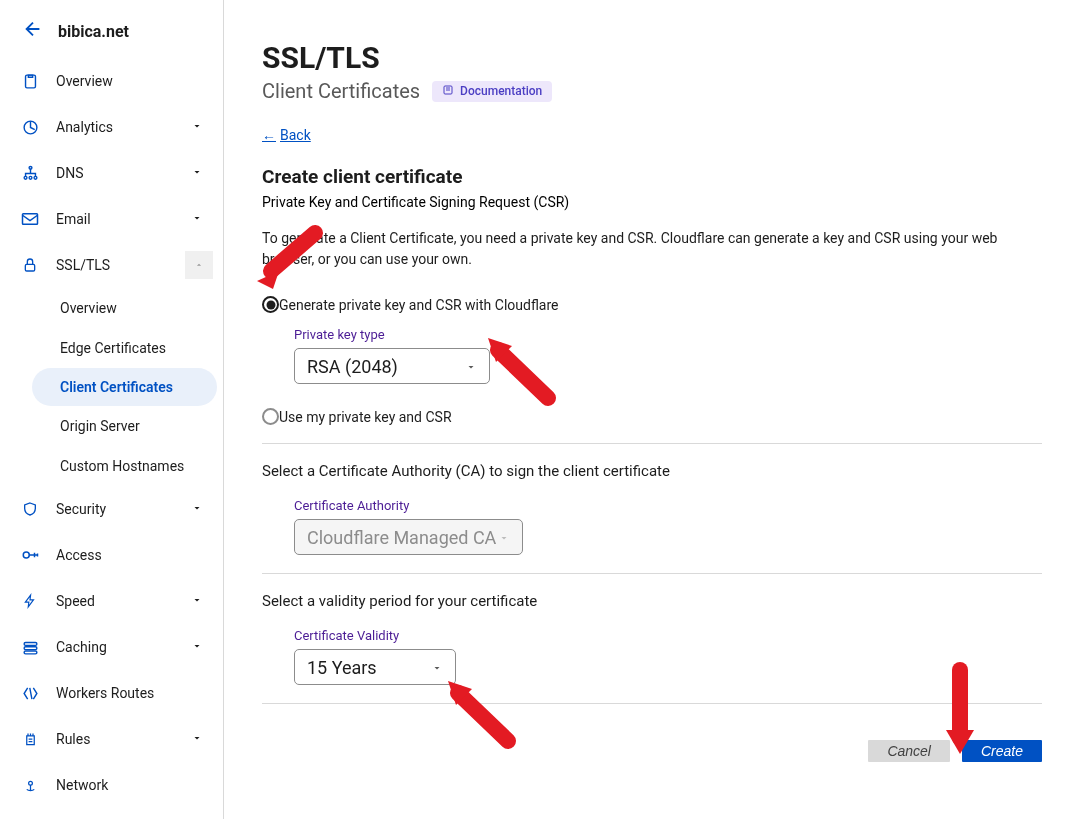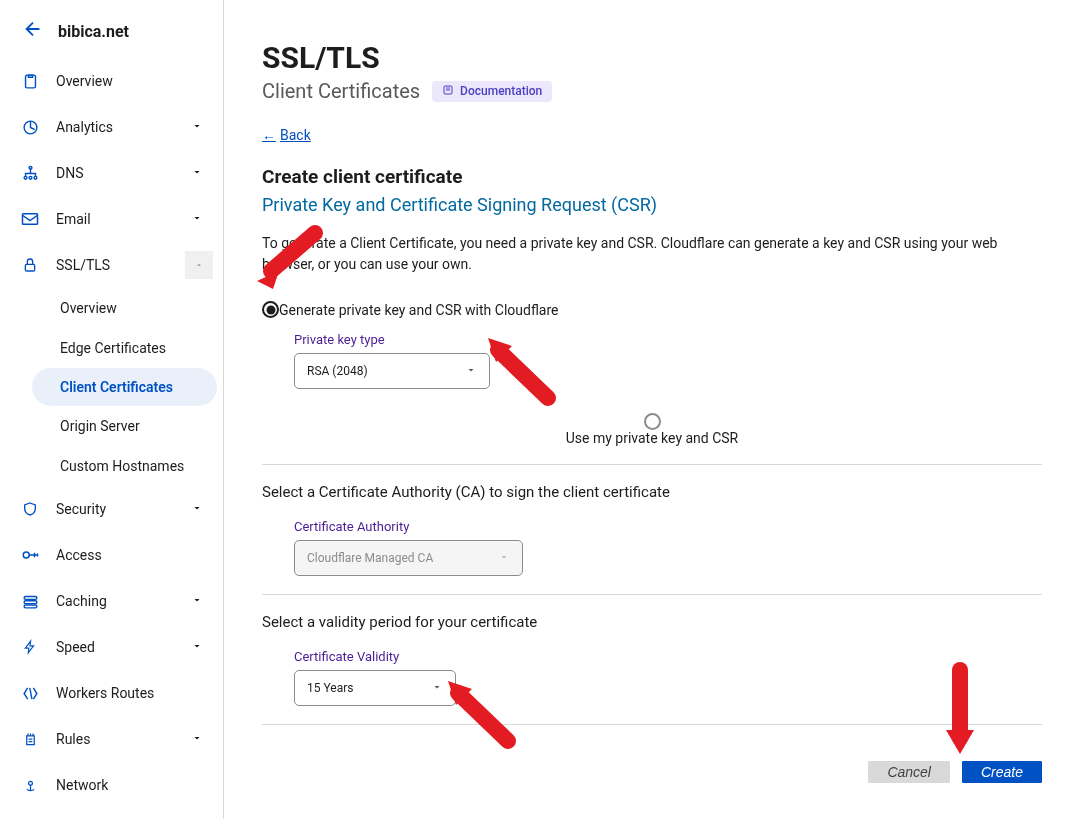--- a/index.html
+++ b/index.html
@@ -125,22 +125,22 @@
       gap: 4px;
       margin-bottom: 22px;
       cursor: pointer;
     }
     .section-title {
       font-size: 19px;
       font-weight: 700;
       margin-bottom: 6px;
     }
     .section-subtitle {
-      font-size: 18px;
-      color: #0369a1;
+      font-size: 14px;
+      color: #000000;
       margin-bottom: 18px;
     }
     .section-desc {
       font-size: 14px;
       color: #1d1d1d;
       line-height: 1.5;
       margin-bottom: 26px;
     }
     .radio-row {
       display: flex;
@@ -178,21 +178,21 @@
     }
     .select {
       display: flex;
       align-items: center;
       justify-content: space-between;
       border: 1px solid #8c8c8c;
       border-radius: 5px;
       padding: 0 12px;
       height: 36px;
       width: 196px;
-      font-size: 12px;
+      font-size: 18px;
       cursor: pointer;
     }
     .select.wide { width: 229px; }
     .select.disabled {
       background: #f5f5f5;
       color: #8c8c8c;
       cursor: default;
     }
     .hr {
       border: none;
@@ -344,38 +344,38 @@
       <span class="nav-icon">
           <svg width="18" height="14" viewBox="0 0 24 16" fill="none" stroke="currentColor" stroke-width="2">
             <circle cx="7" cy="8" r="4"></circle>
             <path d="M11 8h11M18 5v6M22 6v4"></path>
           </svg>
         </span>
       <span class="nav-label">Access</span>
     </li>
     <li class="nav-item">
       <span class="nav-icon">
+          <svg width="14" height="18" viewBox="0 0 24 24" fill="none" stroke="currentColor" stroke-width="2">
+            <path d="M13 2L4 14h6l-1 8 9-12h-6l1-8z"></path>
+          </svg>
+        </span>
+      <span class="nav-label">Speed</span>
+      <span class="chevron"><svg width="12" height="12" viewBox="0 0 24 24" fill="currentColor">
+            <path d="M7 10l5 5 5-5z"></path>
+          </svg></span>
+    </li>
+    <li class="nav-item">
+      <span class="nav-icon">
           <svg width="17" height="15" viewBox="0 0 24 20" fill="none" stroke="currentColor" stroke-width="2">
             <rect x="3" y="3" width="18" height="4" rx="2"></rect>
             <rect x="3" y="9" width="18" height="4" rx="2"></rect>
             <rect x="3" y="15" width="18" height="4" rx="2"></rect>
           </svg>
         </span>
       <span class="nav-label">Caching</span>
-      <span class="chevron"><svg width="12" height="12" viewBox="0 0 24 24" fill="currentColor">
-            <path d="M7 10l5 5 5-5z"></path>
-          </svg></span>
-    </li>
-    <li class="nav-item">
-      <span class="nav-icon">
-          <svg width="14" height="18" viewBox="0 0 24 24" fill="none" stroke="currentColor" stroke-width="2">
-            <path d="M13 2L4 14h6l-1 8 9-12h-6l1-8z"></path>
-          </svg>
-        </span>
-      <span class="nav-label">Speed</span>
       <span class="chevron"><svg width="12" height="12" viewBox="0 0 24 24" fill="currentColor">
             <path d="M7 10l5 5 5-5z"></path>
           </svg></span>
     </li>
     <li class="nav-item">
       <span class="nav-icon">
           <svg width="17" height="17" viewBox="0 0 24 24" fill="none" stroke="currentColor" stroke-width="2">
             <path d="M8 4l-5 8 5 8M16 4l5 8-5 8M11 4l3 16"></path>
           </svg>
         </span>
@@ -433,21 +433,21 @@
   <div class="field-block">
     <div class="field-label">Private key type</div>
     <div class="select">
       <span>RSA (2048)</span>
       <span><svg width="12" height="12" viewBox="0 0 24 24" fill="#595959">
             <path d="M7 10l5 5 5-5z"></path>
           </svg></span>
     </div>
   </div>
 
-  <div class="radio-row" style="margin-top:24px;flex-direction:column;">
+  <div class="radio-row" style="margin-top:24px;">
     <div class="radio-circle"></div>
     <div class="radio-label">Use my private key and CSR</div>
   </div>
 
   <hr class="hr">
 
   <div class="ca-section">
     <div class="subhead">Select a Certificate Authority (CA) to sign the client certificate</div>
     <div class="field-block">
       <div class="field-label">Certificate Authority</div>

